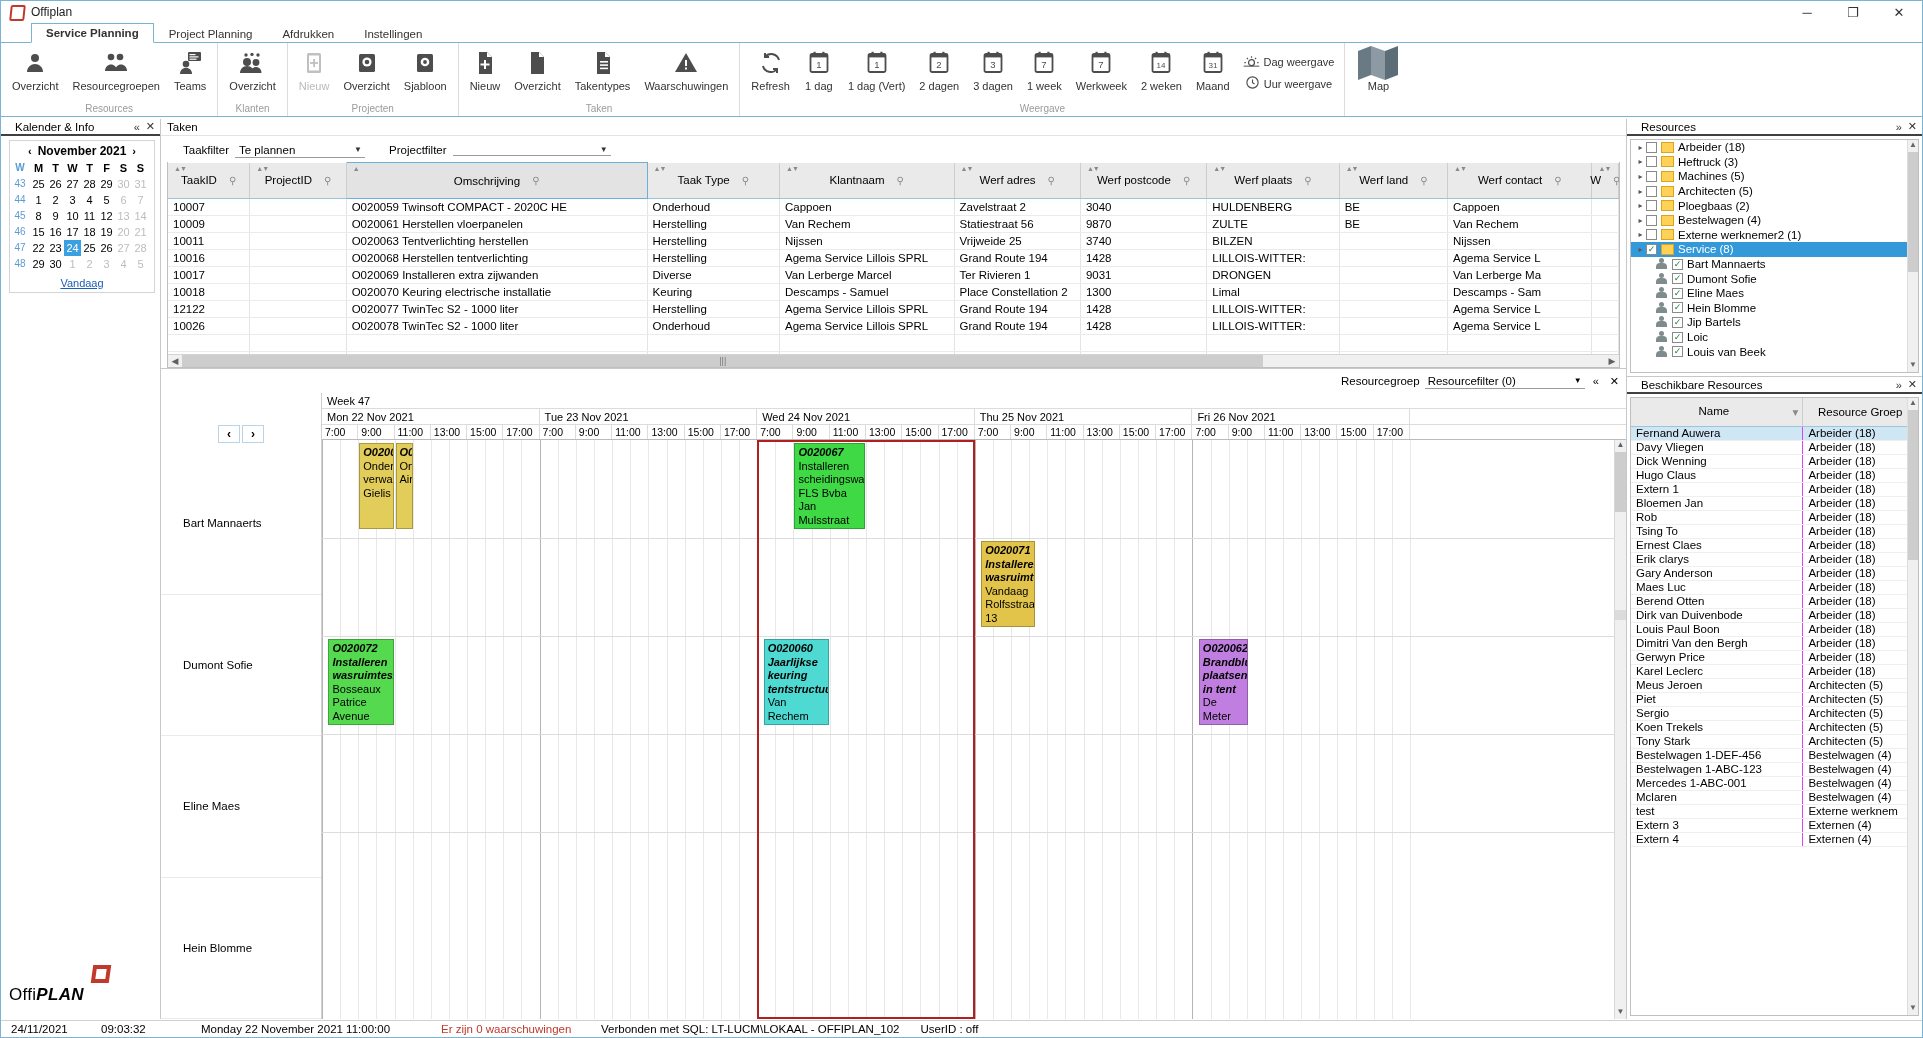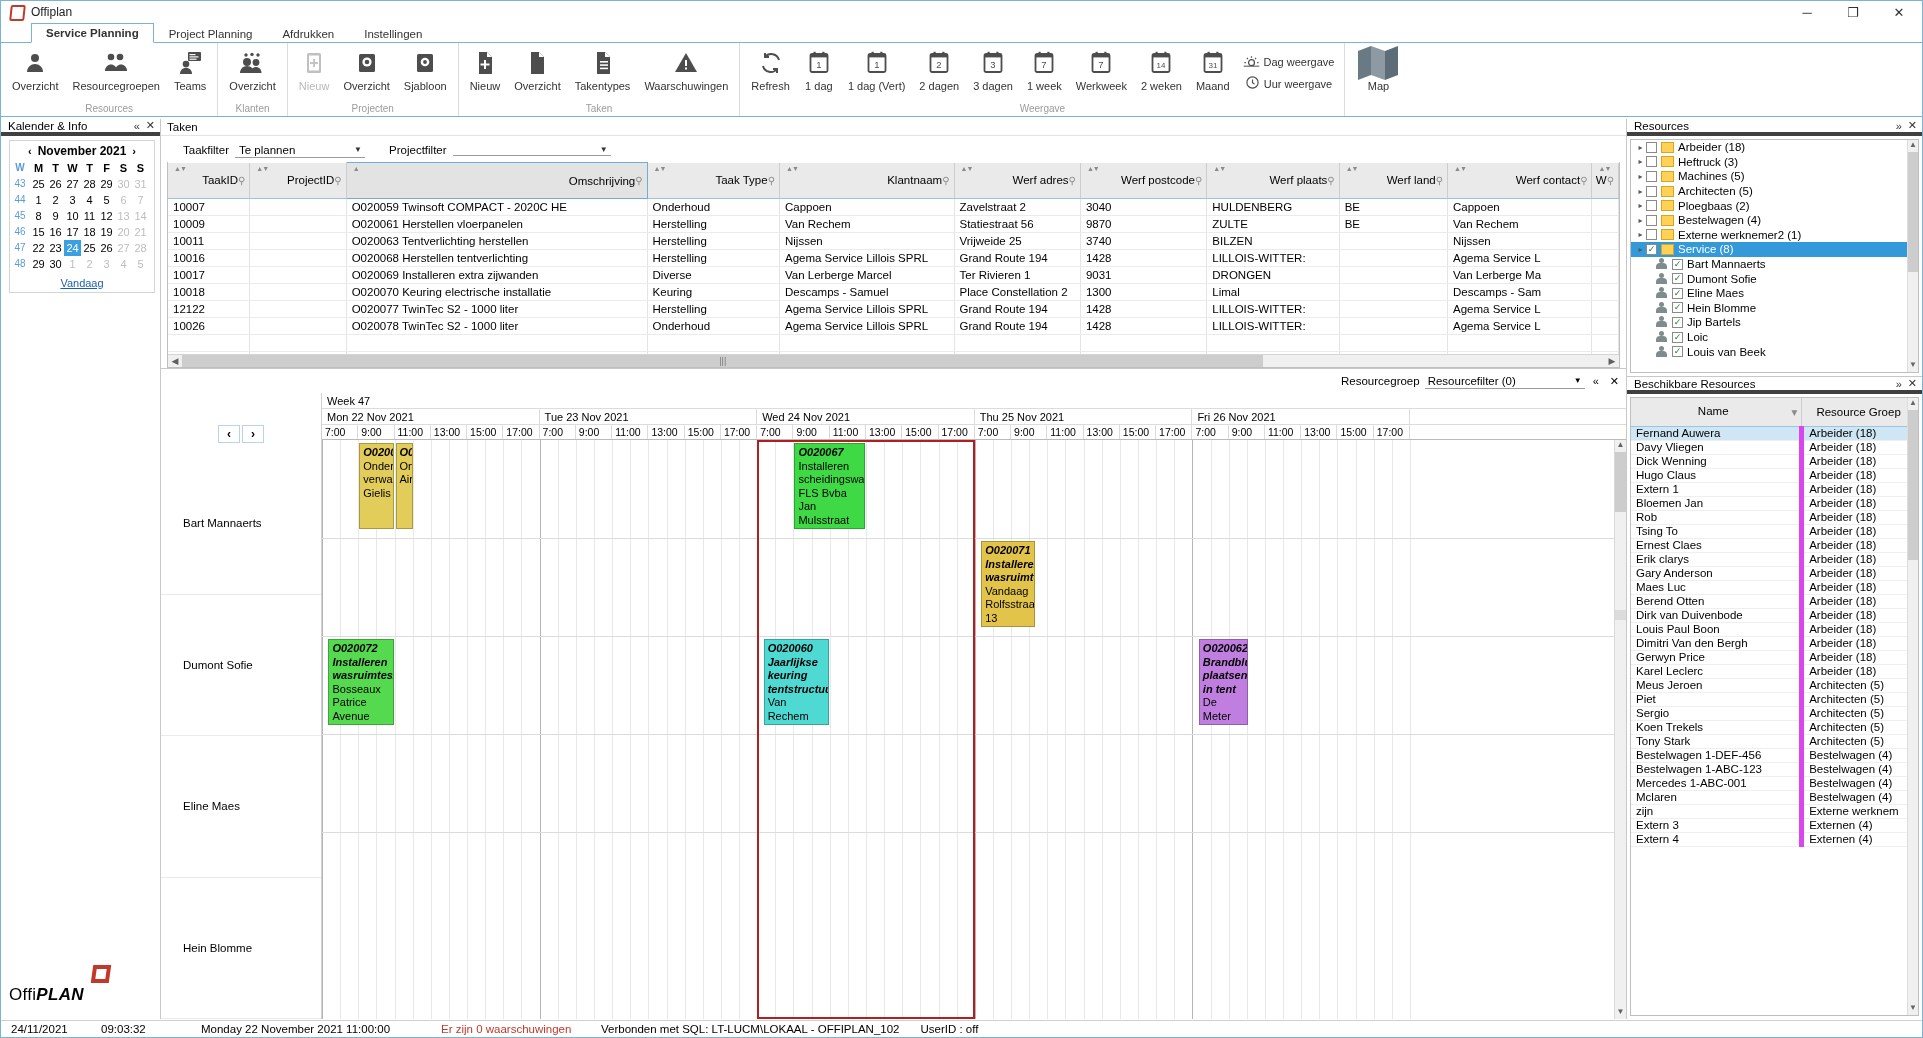--- a/index.html
+++ b/index.html
@@ -37,21 +37,21 @@
   .ritem.disabled .lb, .ritem.disabled .ic { color:#b9b9b9; }
   .ritem-h { display:flex; align-items:center; gap:4px; padding:2px 6px; }
   .ritem-h .lb { font-size:11px; color:#333; }
   .rcol { display:flex; flex-direction:column; justify-content:center; height:56px;align-items:center; }
 
   
   .main { position:absolute; left:0; right:0; top:118px; bottom:18px; display:flex; }
 
   
   .leftdock { width:160px; border-right:1px solid #c8c8c8; display:flex; flex-direction:column; background:#fff; position:relative; }
-  .dockhdr { height:17px; display:flex; align-items:center; background:#fff; border-bottom:4px solid #404040; padding:0 2px 0 7px; font-size:11.5px; }
+  .dockhdr { height:17px; display:flex; align-items:center; background:#fff; border-bottom:2px solid #404040; padding:0 2px 0 14px; font-size:11.5px; }
   .dockhdr .t { flex:1; }
   .dockhdr .ic { padding:0 3px; color:#333; font-size:11px; }
 
   
   .calwrap { padding:4px 4px 0 8px; }
   .cal { border:1px solid #d4d4d4; width:146px; background:#fff; }
   .calnav { display:flex; align-items:center; justify-content:center; gap:6px; padding:3px 4px 2px; font-weight:bold; font-size:12px; }
   .calnav .arr { font-size:11px; cursor:pointer; }
   .calgrid { display:grid; grid-template-columns:20px repeat(7,17px); font-size:11px; }
   .calgrid div { text-align:center; line-height:16px; }
@@ -78,21 +78,21 @@
   .fsel.wide { width:158px; }
   .fsel .cv { color:#000; }
   .fsel .ar { font-size:8px; color:#333; }
 
   .grid-wrap { flex:1; display:flex; flex-direction:column; margin:0 6px 0 6px; border:1px solid #bfbfbf; border-top:none; overflow:hidden; }
   .grid-scroll { flex:1; overflow:hidden; position:relative; }
   table.gt { border-collapse:collapse; width:100%; table-layout:fixed; font-size:11.5px; }
   table.gt th { background:#eaeaea; border-right:1px solid #cdcdcd; border-bottom:1px solid #9fc4d8;
     height:36px; font-weight:normal; padding:0 4px; position:relative; vertical-align:middle; }
   table.gt th .sortdot { position:absolute; top:2px; left:6px; font-size:7px; color:#8a8a8a; letter-spacing:-1px; }
-  table.gt th .hdrow { display:flex; align-items:center; justify-content:flex-end; gap:0; }
+  table.gt th .hdrow { display:flex; align-items:center; justify-content:center; gap:12px; }
   table.gt th .mag { color:#8a8a8a; font-size:10px; }
   table.gt th.sorted { background:#e3e3e3; border:1px solid #6cb0d8; }
   table.gt td { border-right:1px solid #e4e4e4; border-bottom:1px solid #ebebeb; height:17px; padding:0 5px; white-space:nowrap; overflow:hidden; text-overflow:clip; }
 
   .hscroll { height:13px; background:#f0f0f0; border-top:1px solid #d4d4d4; display:flex; align-items:center; }
   .hscroll .ar { width:14px; text-align:center; font-size:9px; color:#606060; }
   .hscroll .track { flex:1; height:13px; background:#f0f0f0; position:relative; }
   .hscroll .thumb { position:absolute; left:0; top:0; height:13px; width:76%; background:#cdcdcd; display:flex; align-items:center; justify-content:center; color:#7a7a7a; font-size:9px; }
 
   
@@ -145,21 +145,21 @@
   .tnode .lb2 { white-space:nowrap; overflow:hidden; }
   .treescroll { position:absolute; right:0; top:0; bottom:0; width:11px; background:#f0f0f0; border-left:1px solid #ddd; }
   .treescroll .th { position:absolute; left:0; right:0; top:12px; height:120px; background:#cdcdcd; }
   .treescroll .up,.treescroll .dn{height:12px;text-align:center;font-size:8px;color:#666;}
   .treescroll .dn{position:absolute;bottom:0;left:0;right:0;}
 
   .avail-panel { flex:1; display:flex; flex-direction:column; min-height:0; }
   .avail-grid { flex:1; border:1px solid #bfbfbf; margin:3px; overflow:hidden; position:relative; }
   table.ag { border-collapse:collapse; width:100%; table-layout:fixed; font-size:11.5px; }
   table.ag th { background:#eaeaea; border-right:1px solid #cdcdcd; border-bottom:1px solid #9fc4d8; height:28px; font-weight:normal; padding:0 4px; vertical-align:middle; }
-  table.ag td { border-right:5px solid #d946ef; border-bottom:1px solid #efefef; height:14px; padding:0 5px; white-space:nowrap; overflow:hidden; }
+  table.ag td { border-right:1px solid #d946ef; border-bottom:1px solid #efefef; height:14px; padding:0 5px; white-space:nowrap; overflow:hidden; }
   table.ag tr.sel td { background:#cfe6f5; }
   .ag-scroll { position:absolute; right:0; top:0; bottom:0; width:11px; background:#f0f0f0; border-left:1px solid #ddd; }
   .ag-scroll .th { position:absolute; left:0; right:0; top:12px; height:150px; background:#cdcdcd; }
   .ag-scroll .up,.ag-scroll .dn{height:12px;text-align:center;font-size:8px;color:#666;}
   .ag-scroll .dn{position:absolute;bottom:0;left:0;right:0;}
 
   
   .status { position:absolute; left:0; right:0; bottom:0; height:17px; background:#fff; border-top:1px solid #d0d0d0; display:flex; align-items:center; font-size:11.5px; }
   .status .seg { padding:0 10px; border-right:1px solid transparent; white-space:nowrap; }
   .status .warn { color:#c0392b; }
@@ -1201,21 +1201,21 @@
                 </tr>
                 <tr>
                   <td>Mercedes 1-ABC-001</td>
                   <td>Bestelwagen (4)</td>
                 </tr>
                 <tr>
                   <td>Mclaren</td>
                   <td>Bestelwagen (4)</td>
                 </tr>
                 <tr>
-                  <td>zijn</td>
+                  <td>test</td>
                   <td>Externe werknem</td>
                 </tr>
                 <tr>
                   <td>Extern 3</td>
                   <td>Externen (4)</td>
                 </tr>
                 <tr>
                   <td>Extern 4</td>
                   <td>Externen (4)</td>
                 </tr>

